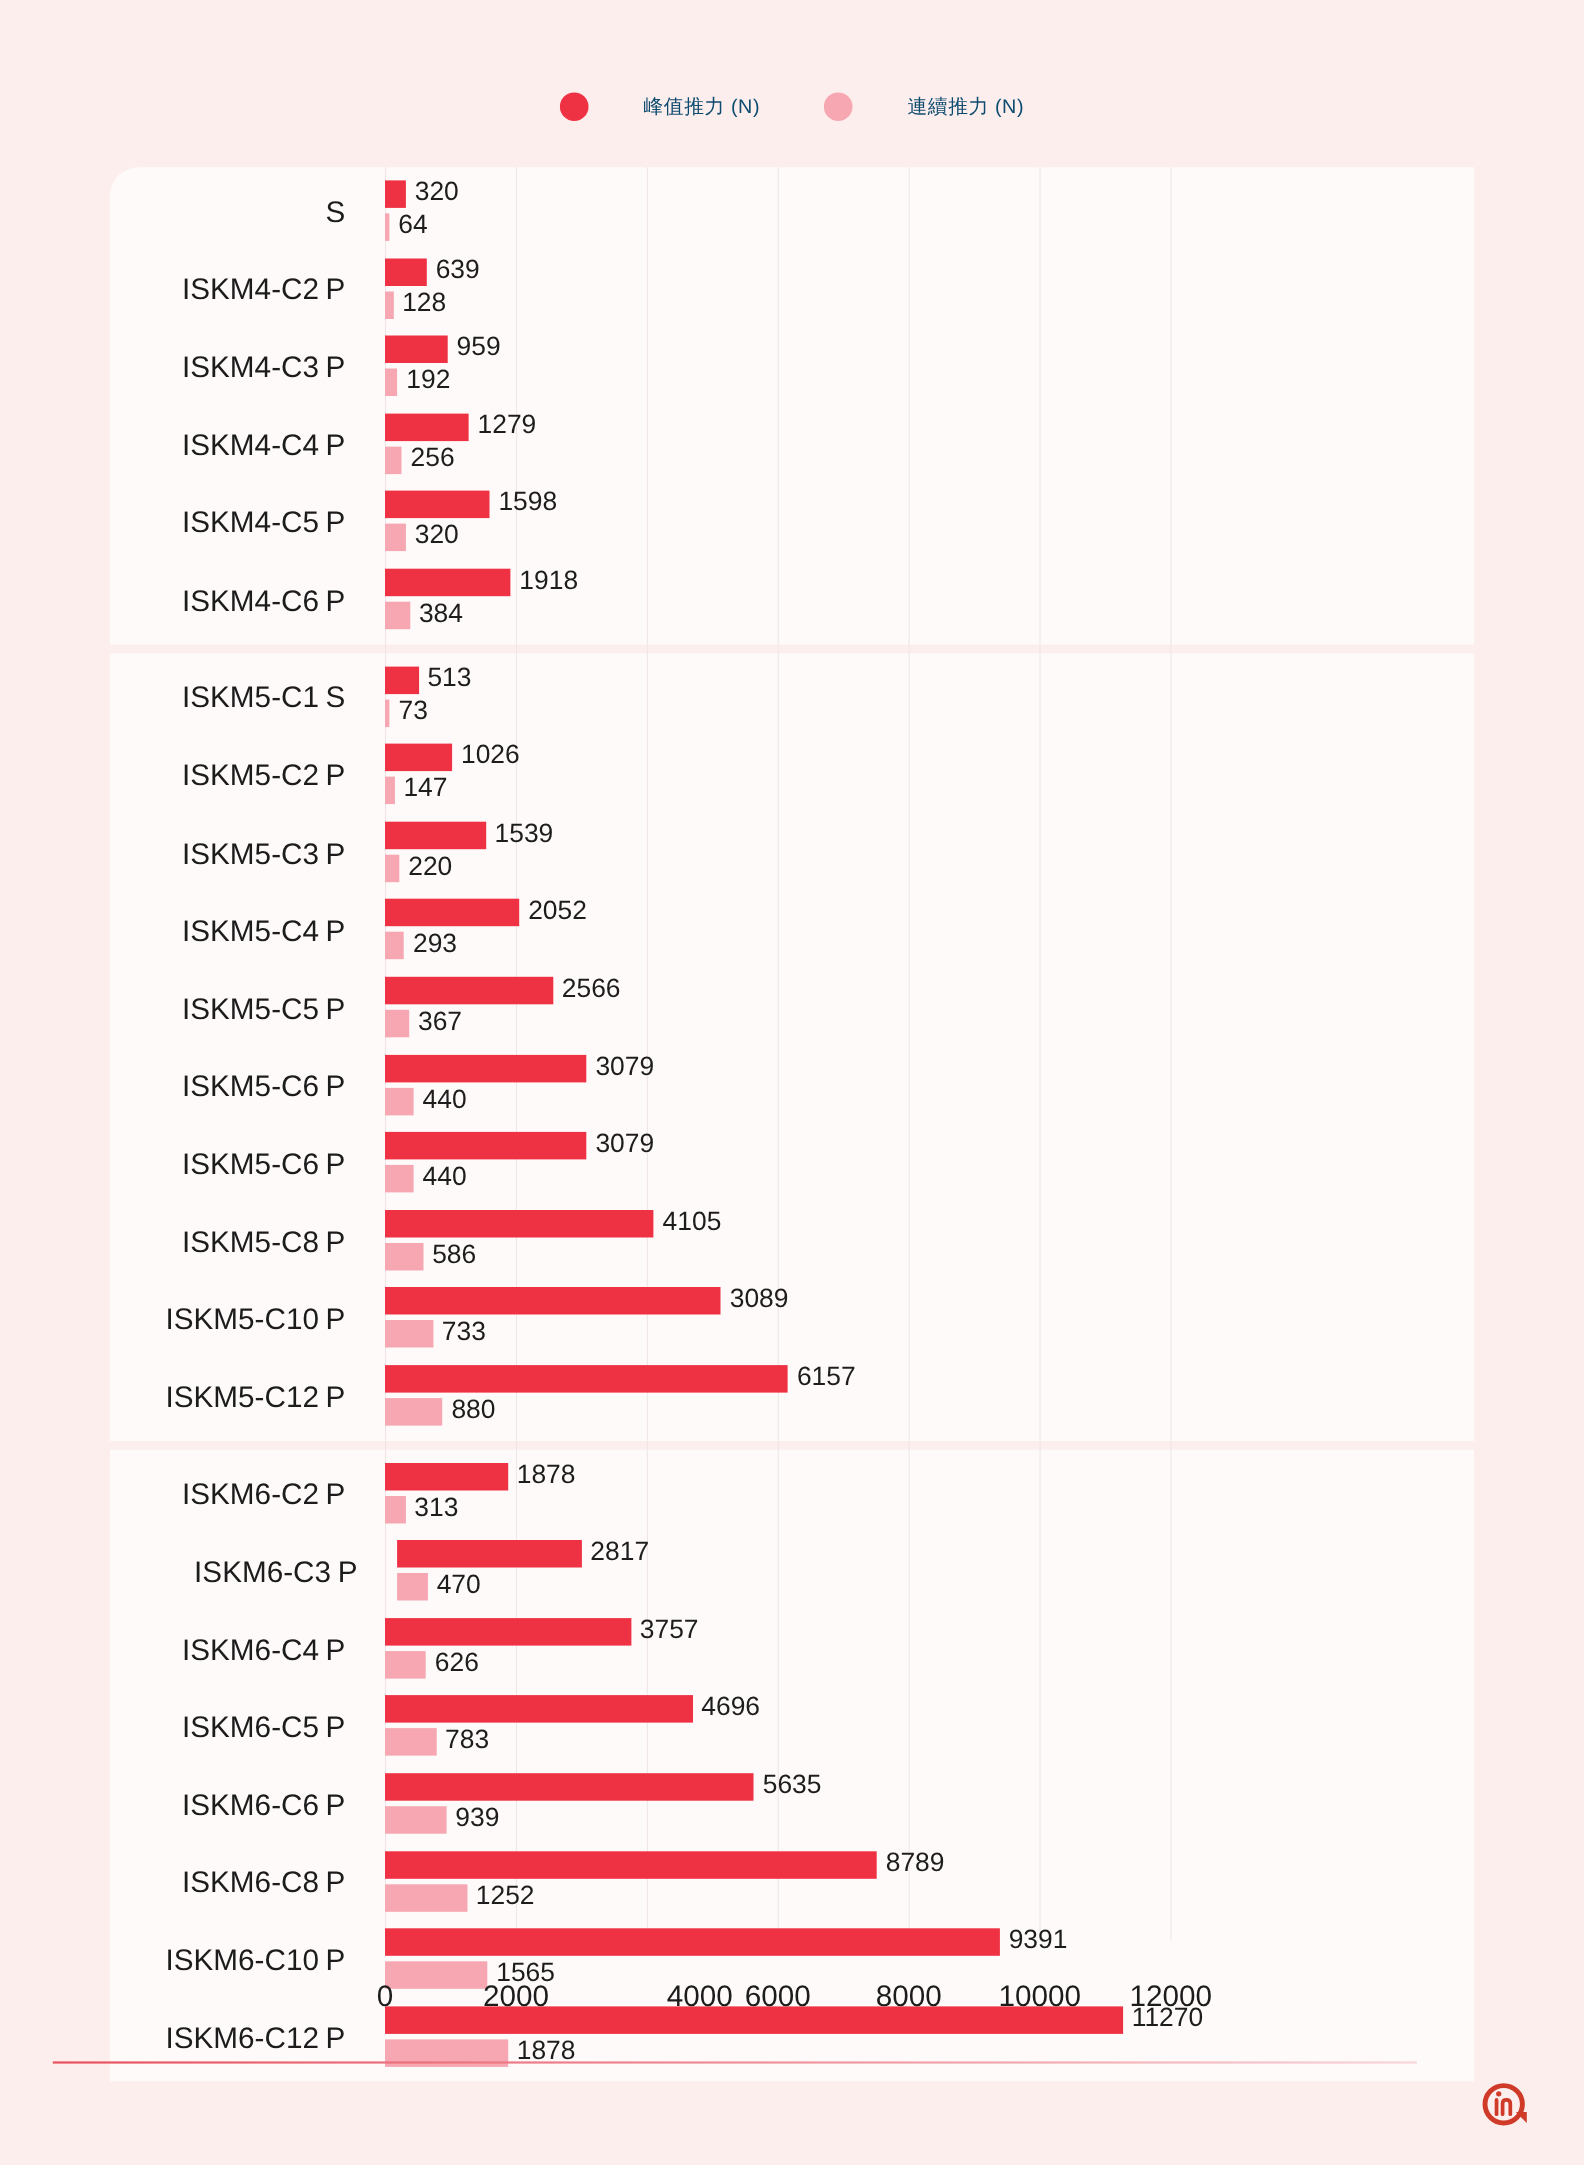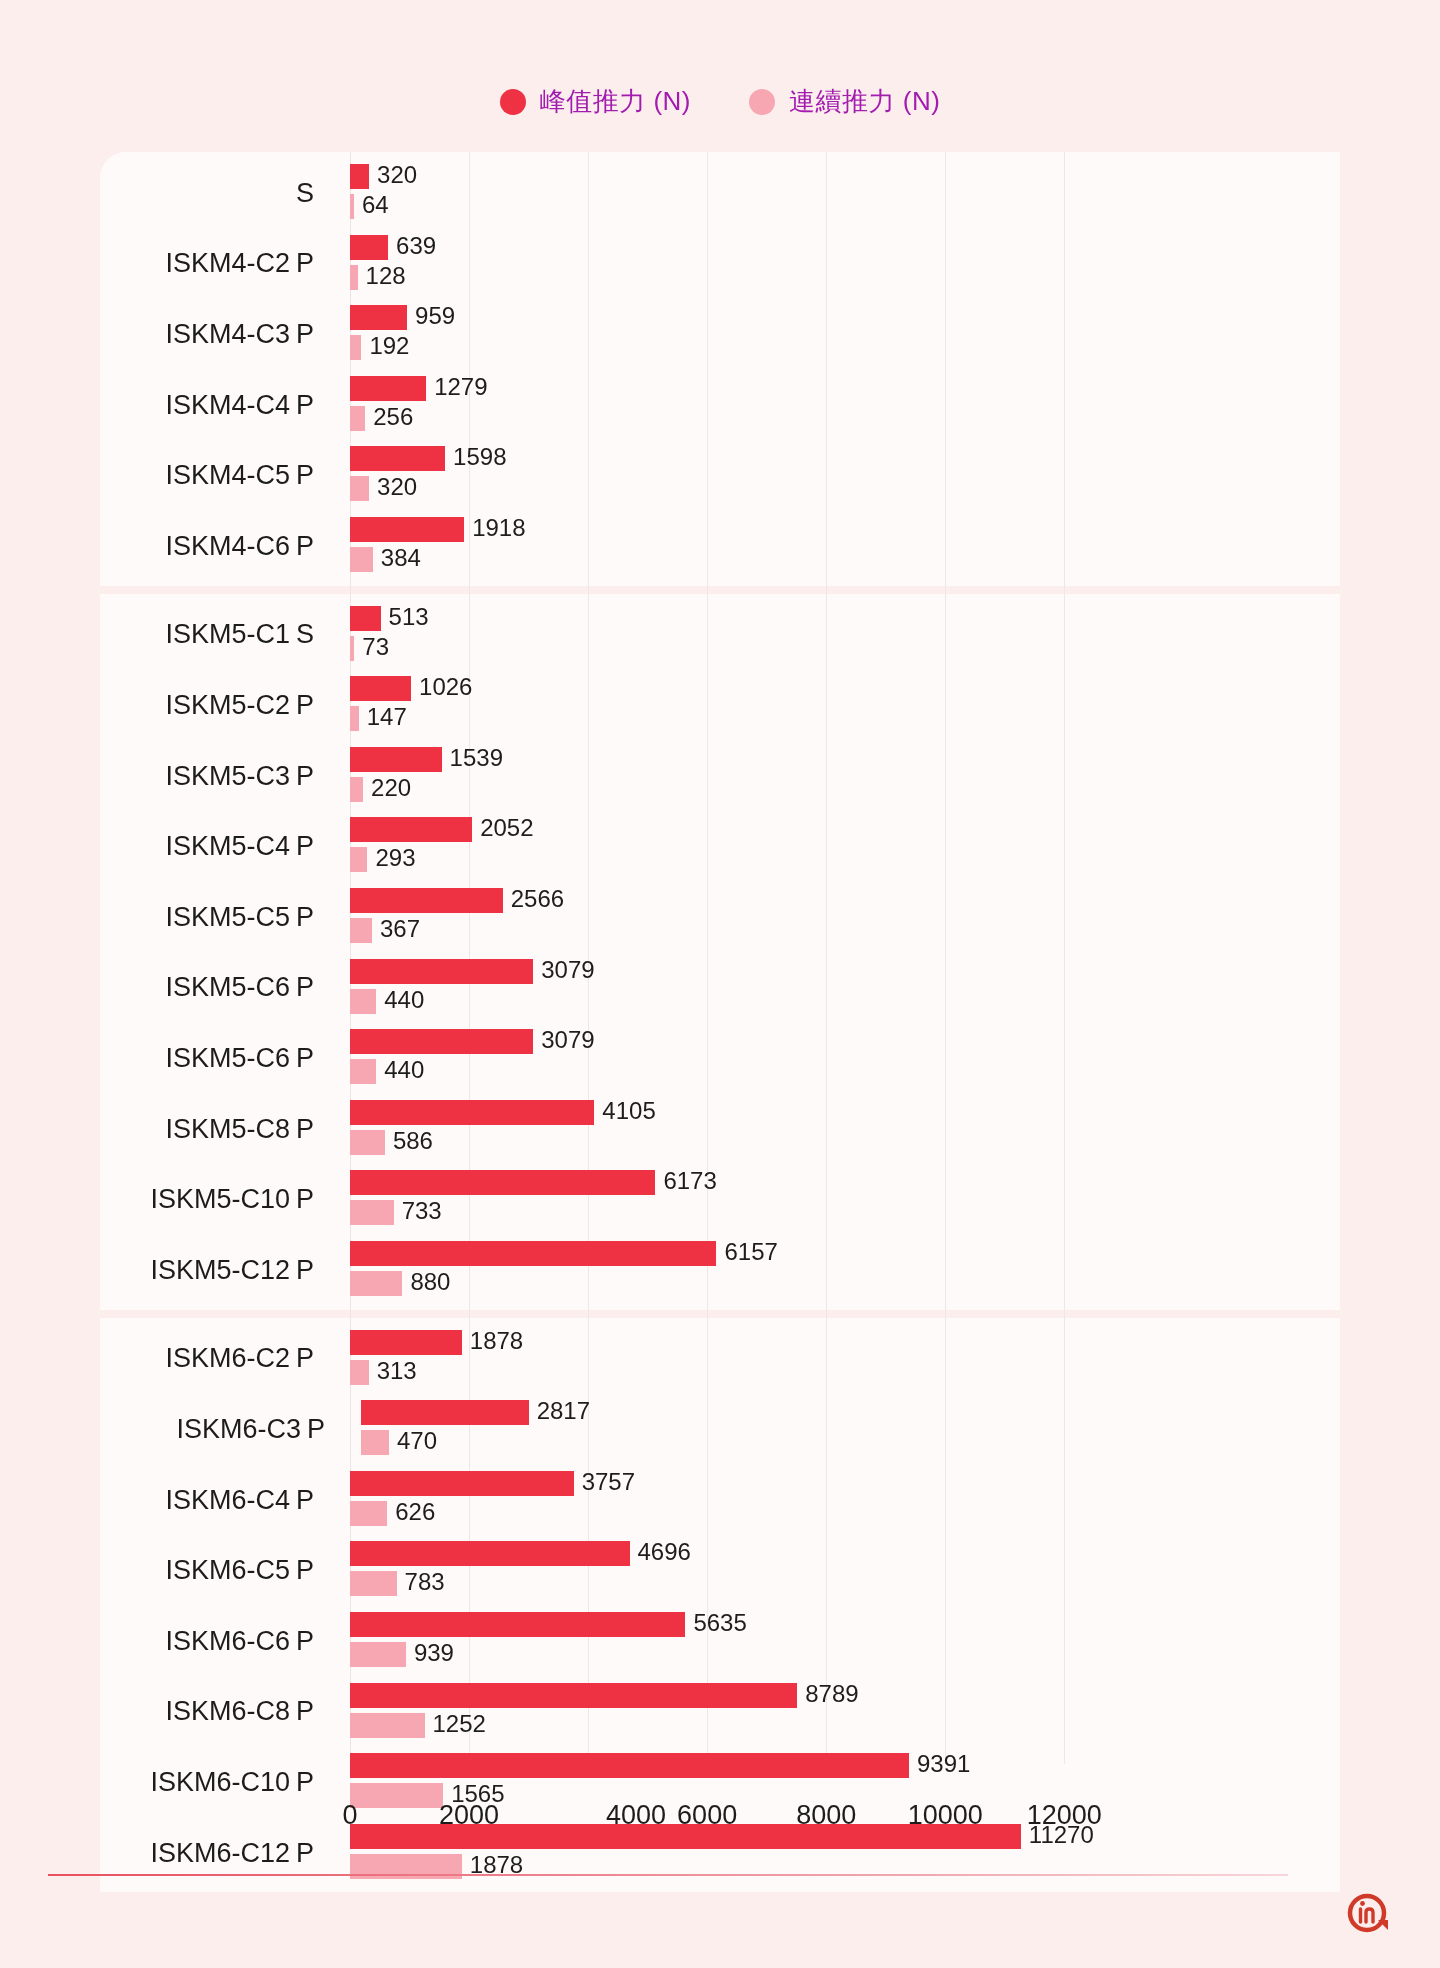--- a/index.html
+++ b/index.html
@@ -23,22 +23,23 @@
     top: 84px; left: 0; width: 1440px;
     display: flex; justify-content: center; align-items: center;
     gap: 58px;
   }
   .legend-item { display: flex; align-items: center; gap: 14px; }
   .legend-dot {
     width: 26px; height: 26px; border-radius: 50%;
     display: block;
   }
   .legend-label {
-    font-size: 26px; color: #a21caf; letter-spacing: .5px;
+    font-size: 18px; color: #0c4a6e; letter-spacing: .5px;
     white-space: nowrap;
+    margin-left: 36px;
   }
 
   
   #plot {
     position: absolute;
     left: 100px; top: 152px;
     width: 1240px; height: 1650px;
   }
   
   .group-panel {
@@ -297,21 +298,21 @@
             <div class="bar-value peak" style="left: 252.345px;">4105</div>
             <div class="bar cont" style="left: 0px; width: 34.881px;"></div>
             <div class="bar-value cont" style="left: 42.881px;">586</div>
           </div>
         </div>
         <div class="row" style="position: absolute; left: 0px; width: 1240px; top: 1012.4px;">
           <div class="row-label">ISKM5-C10</div>
           <div class="row-mode">P</div>
           <div class="bars">
             <div class="bar peak" style="left: 0px; width: 305.417px;"></div>
-            <div class="bar-value peak" style="left: 313.417px;">6173</div>
+            <div class="bar-value peak" style="left: 313.417px;">3089</div>
             <div class="bar cont" style="left: 0px; width: 43.631px;"></div>
             <div class="bar-value cont" style="left: 51.631px;">733</div>
           </div>
         </div>
         <div class="row" style="position: absolute; left: 0px; width: 1240px; top: 1083px;">
           <div class="row-label">ISKM5-C12</div>
           <div class="row-mode">P</div>
           <div class="bars">
             <div class="bar peak" style="left: 0px; width: 366.488px;"></div>
             <div class="bar-value peak" style="left: 374.488px;">6157</div>

